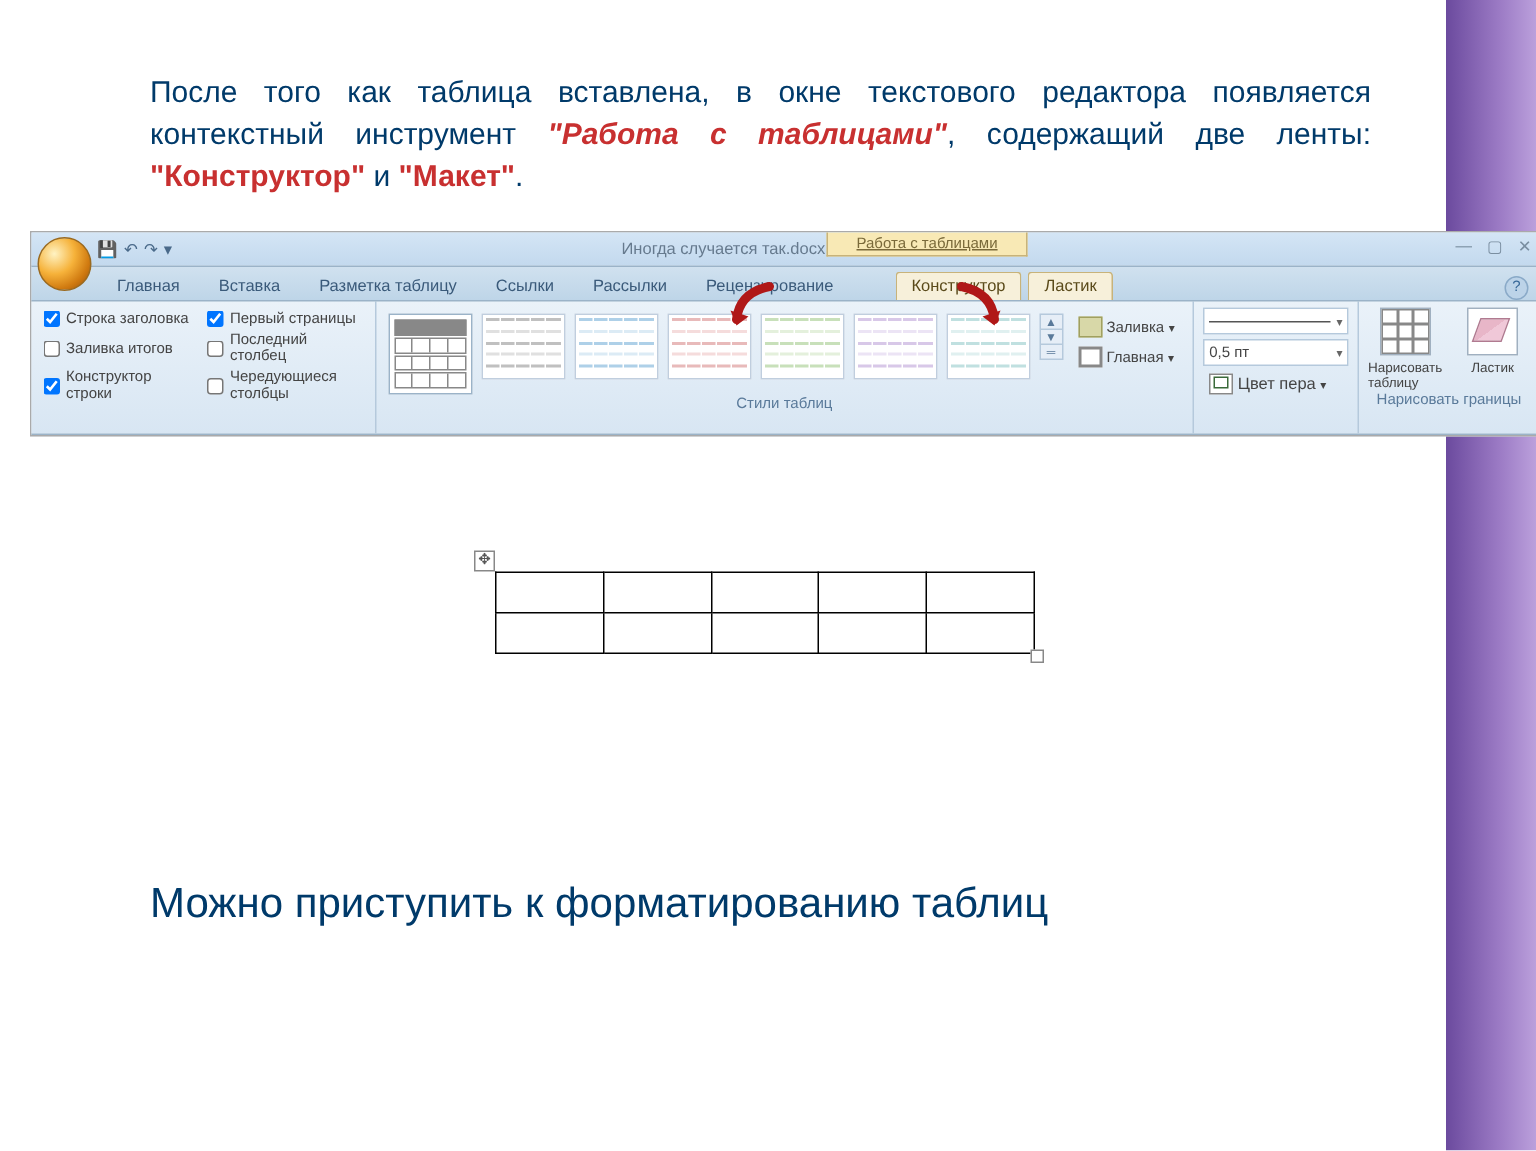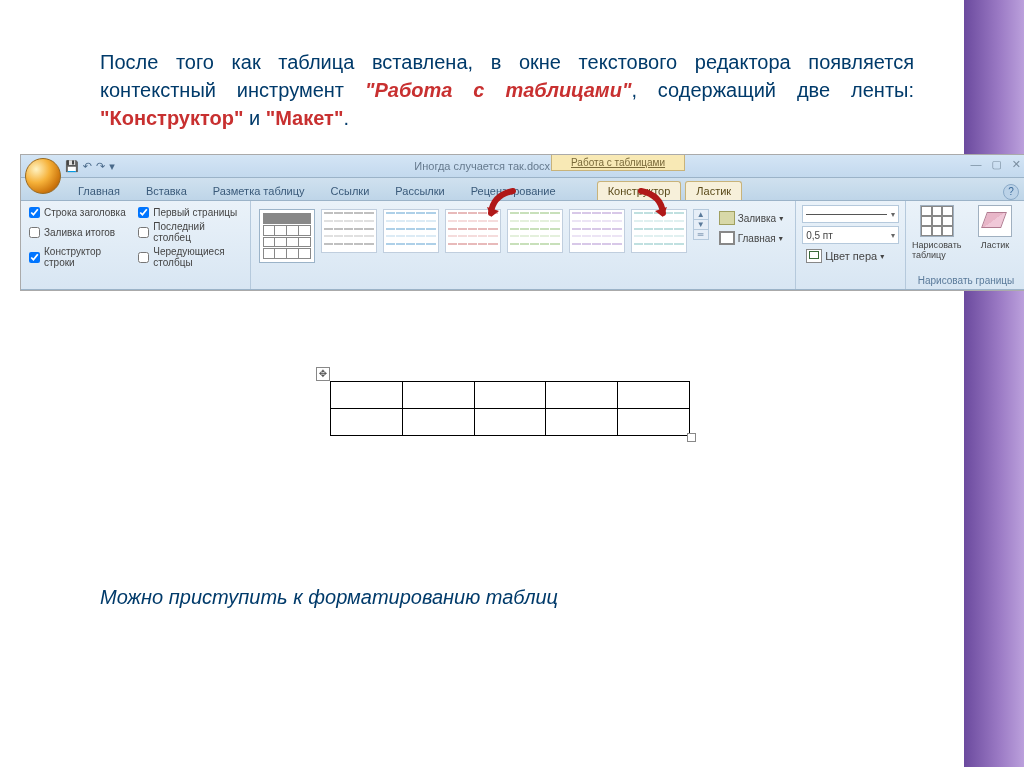--- a/index.html
+++ b/index.html
@@ -142,21 +142,21 @@
     height: 88px;
     background: linear-gradient(#eaf2f9, #d8e6f3);
     display: flex;
     border-bottom: 1px solid #9bb3c8;
   }
   .group {
     border-right: 1px solid #b5c9dc;
     height: 100%;
     display: flex;
     flex-direction: column;
-    justify-content: space-between;
+    justify-content: flex-start;
   }
   .group-label {
     text-align: center;
     font-size: 10px;
     color: #5a7a9a;
     padding: 1px 0 3px 0;
   }
   
   .opts { width: 252px; }
   .opts-grid {
@@ -347,24 +347,23 @@
     height: 24px;
   }
   .resize-handle {
     position: absolute;
     right: -6px; bottom: -6px;
     width: 7px; height: 7px;
     border: 1px solid #888;
     background: #fff;
   }
   .bottom-text {
-    font-size: 20px;
+    font-size: 28px;
     color: #003a6a;
     margin-top: 150px;
-    font-style: italic;
   }
 </style>
 </head>
 <body>
 
 <div class="purple-stripe"></div>
 
 <div class="content">
   <p class="para">
     <span>После того как таблица вставлена, в окне текстового редактора появляется контекстный инструмент </span><span class="red-italic">"Работа с таблицами"</span><span>, содержащий две ленты: </span><span class="red-quote">"Конструктор"</span><span> и </span><span class="red-quote">"Макет"</span><span>.</span>
@@ -694,20 +693,21 @@
                 <span>Заливка</span>
                 <span style="font-size:8px">▾</span>
               </div>
             <div class="side-btn">
                 <span class="ico b"></span>
                 <span>Главная</span>
                 <span style="font-size:8px">▾</span>
               </div>
           </div>
         </div>
+        <div class="group-label">Стили таблиц</div>
       </div>
 
       <div class="group draw">
         <div class="draw-body">
           <div class="draw-row">
               <div class="line"></div>
               <span class="dd">▾</span>
             </div>
           <div class="draw-row">
               <span>0,5 пт</span>

